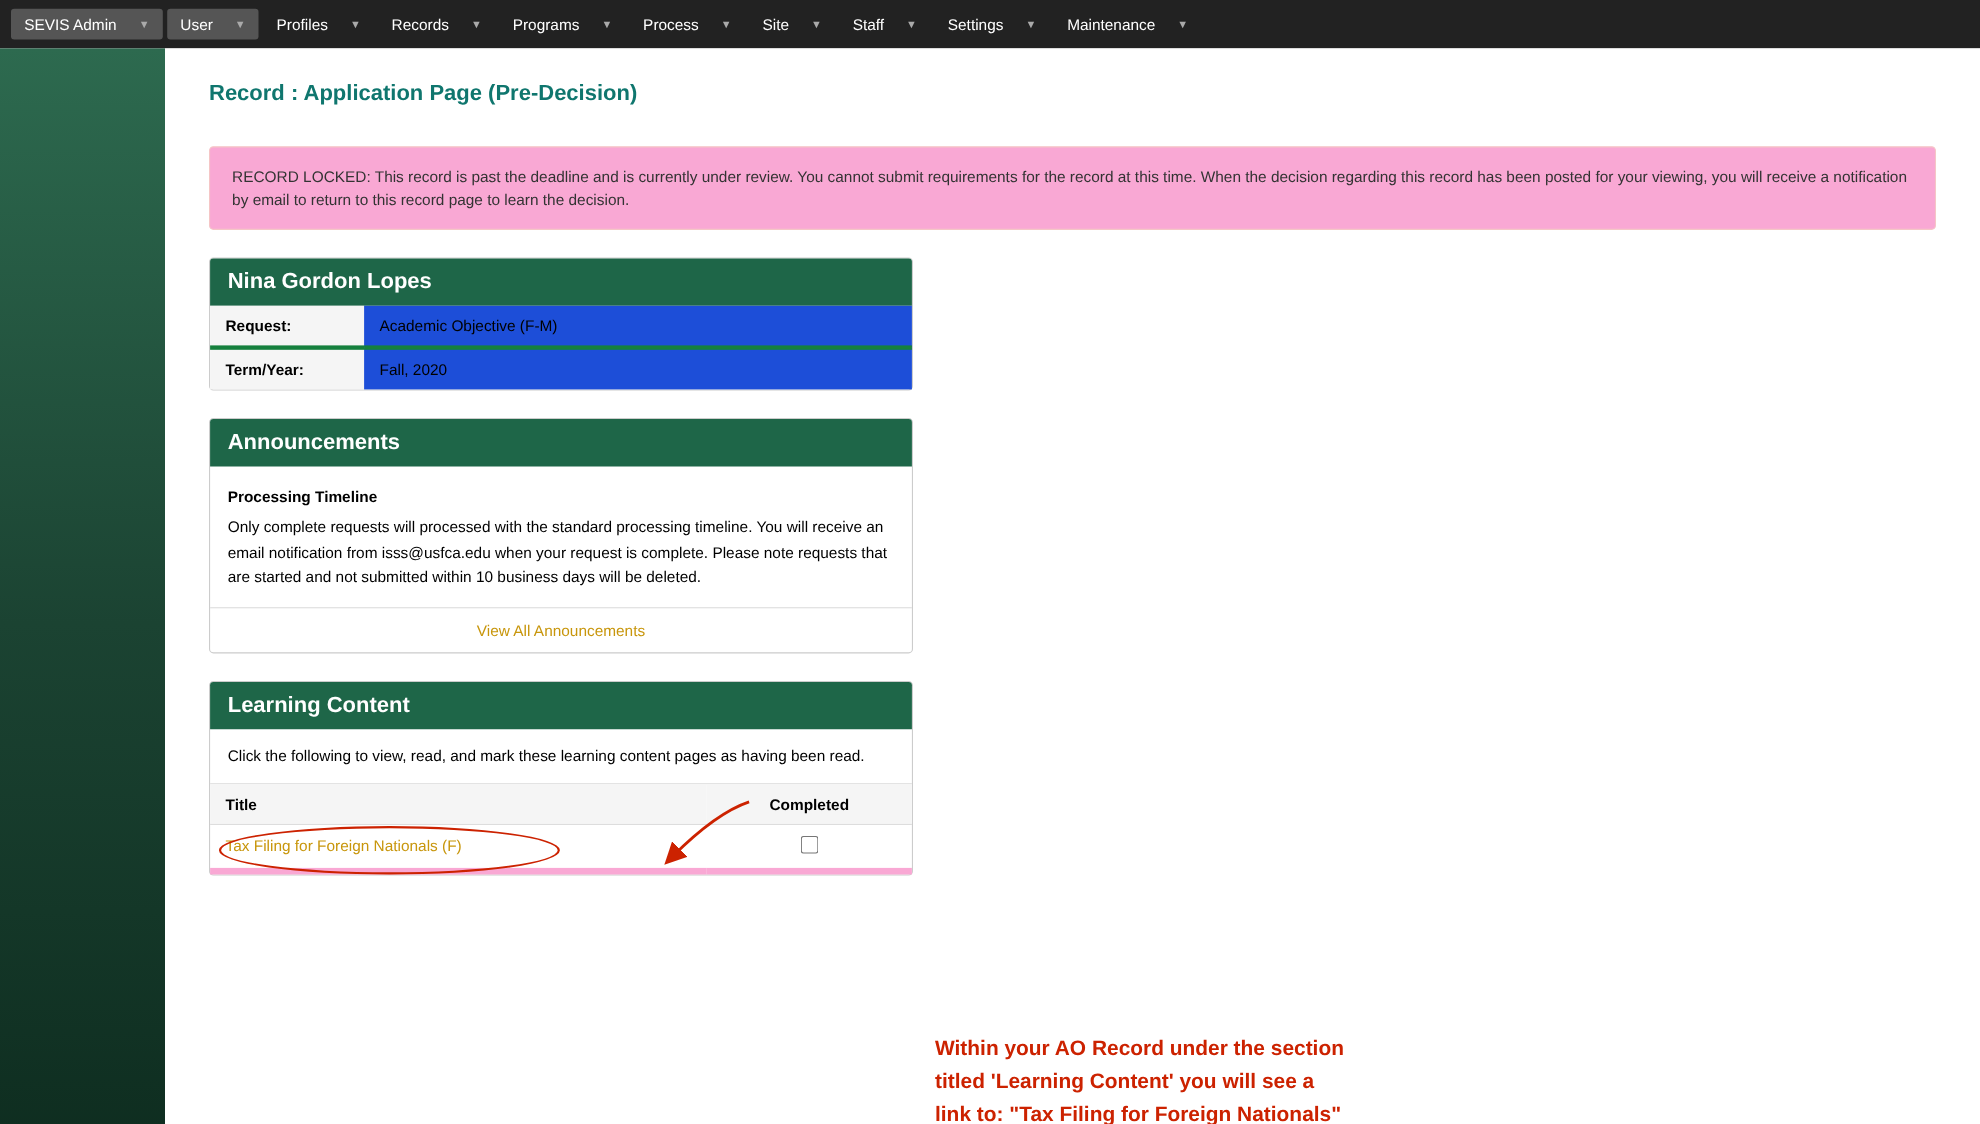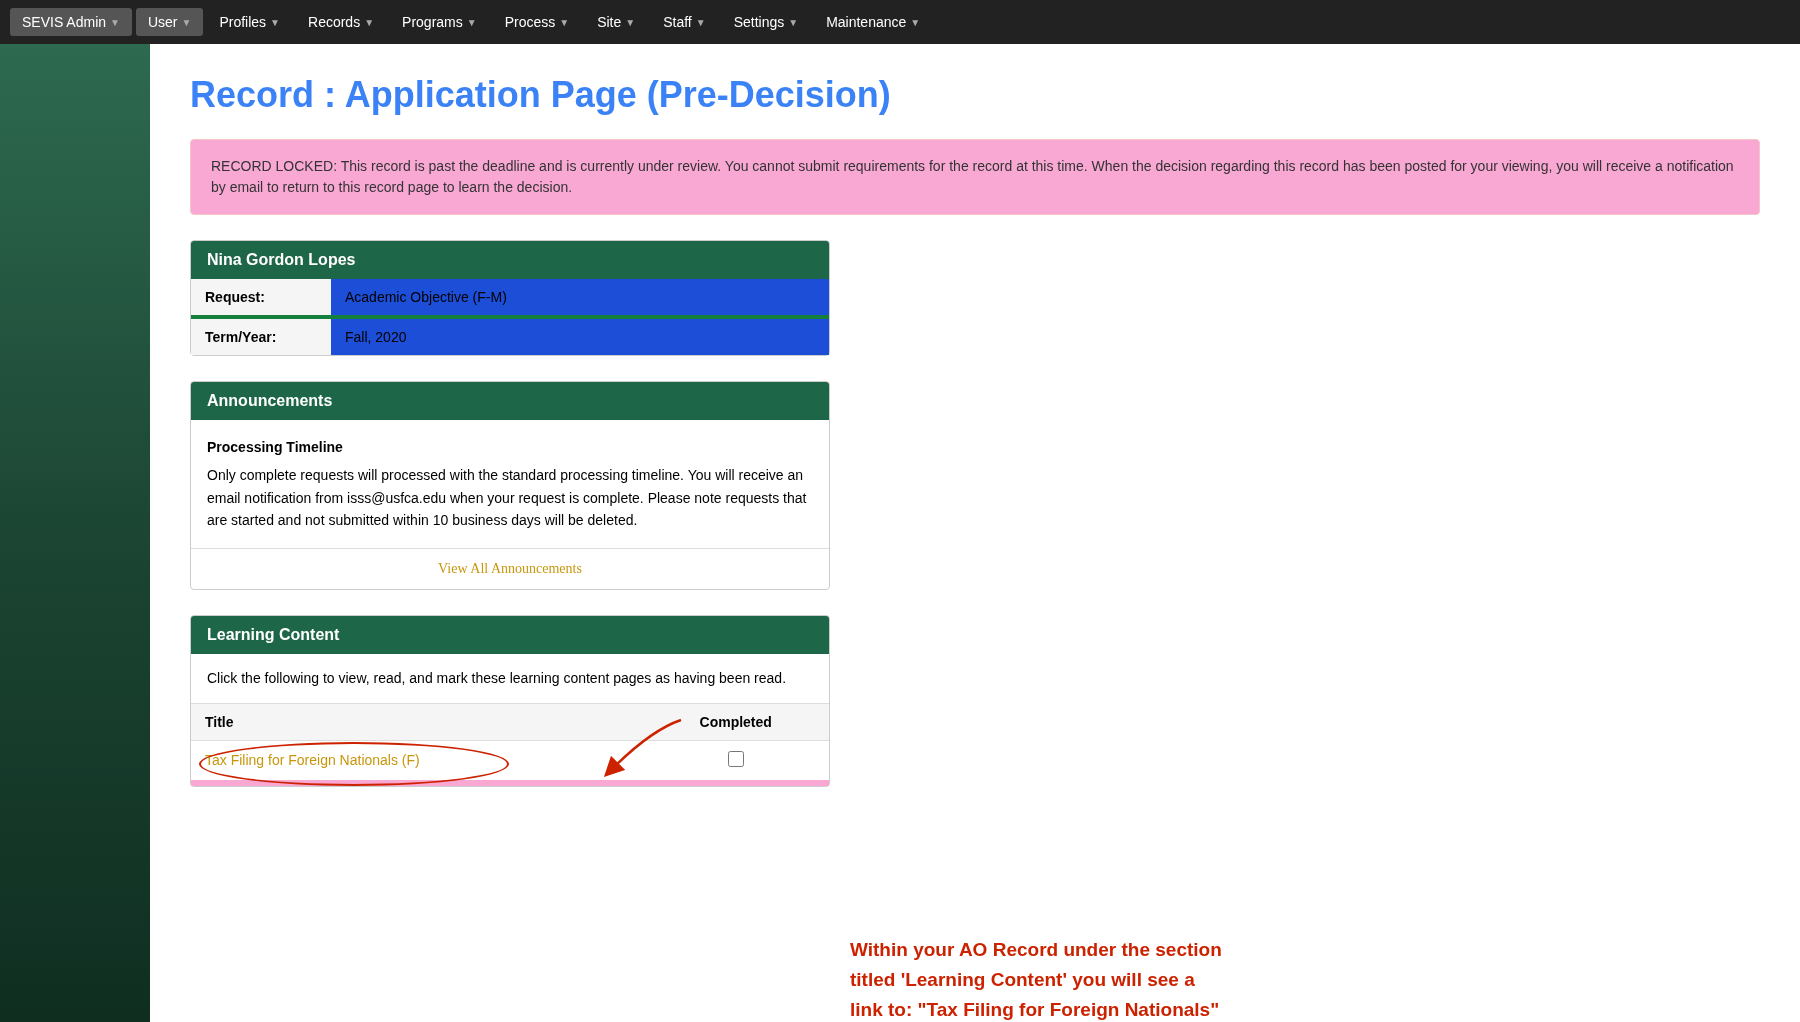--- a/index.html
+++ b/index.html
@@ -14,21 +14,21 @@
       padding: 0 10px;
       gap: 4px;
     }
     .nav-item {
       color: #fff;
       padding: 6px 12px;
       cursor: pointer;
       font-size: 14px;
       display: flex;
       align-items: center;
-      gap: 4px;
+      gap: 20px;
       border-radius: 3px;
       white-space: nowrap;
     }
     .nav-item.active { background: #555; }
     .nav-arrow { font-size: 10px; color: #aaa; }
 
     
     .page-layout {
       display: flex;
       min-height: calc(100vh - 44px);
@@ -40,24 +40,24 @@
     }
 
     
     .main-content {
       flex: 1;
       padding: 30px 40px;
       background: #fff;
     }
 
     .page-title {
-      font-size: 36px;
-      font-weight: bold;
-      color: #3b82f6;
-      margin-bottom: 23px;
+      font-size: 20px;
+      font-weight: bold;
+      color: #0f766e;
+      margin-bottom: 36px;
     }
 
     
     .alert-box {
       background: #f9a8d4;
       border: 1px solid #f5c6c6;
       border-radius: 4px;
       padding: 16px 20px;
       margin-bottom: 25px;
       color: #333;
@@ -68,21 +68,21 @@
     .card {
       border: 1px solid #ccc;
       border-radius: 4px;
       margin-bottom: 25px;
       max-width: 640px;
     }
     .card-header {
       background: #1e6648;
       color: #fff;
       padding: 10px 16px;
-      font-size: 16px;
+      font-size: 20px;
       font-weight: bold;
       border-radius: 3px 3px 0 0;
     }
     .card-body {
       padding: 0;
     }
 
     
     .info-table {
       width: 100%;
@@ -113,21 +113,20 @@
       font-weight: bold;
       margin-bottom: 6px;
     }
     .view-all-link {
       display: block;
       text-align: center;
       padding: 12px;
       color: #c8960c;
       text-decoration: none;
       border-top: 1px solid #ddd;
-      font-family: Liberation Serif, serif;
     }
 
     
     .learning-intro {
       padding: 14px 16px;
       border-bottom: 1px solid #ddd;
       line-height: 1.5;
     }
 
     .learning-table {

